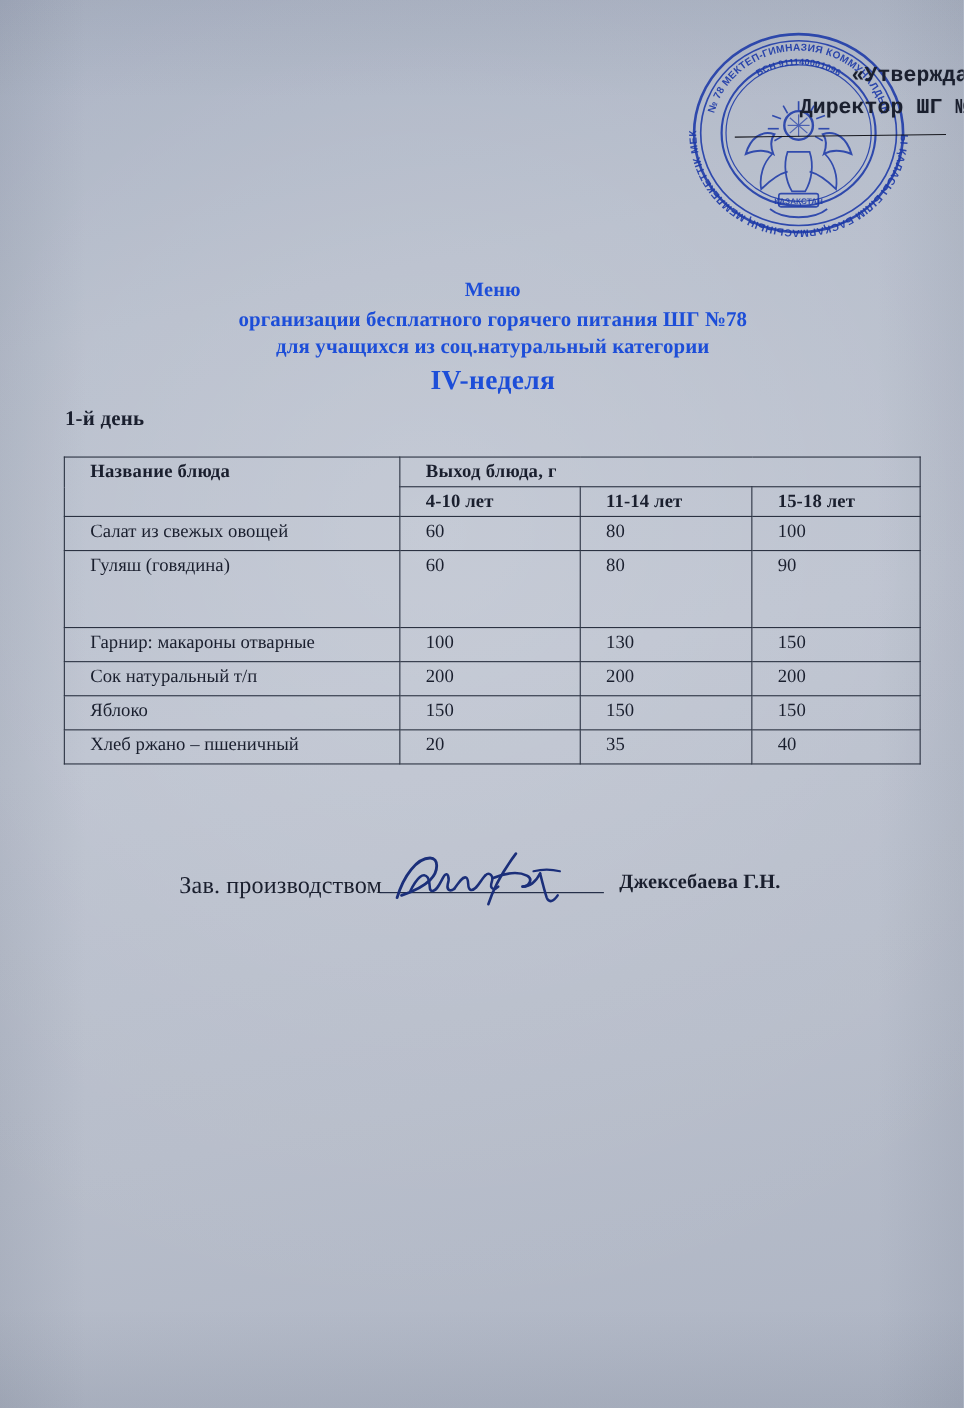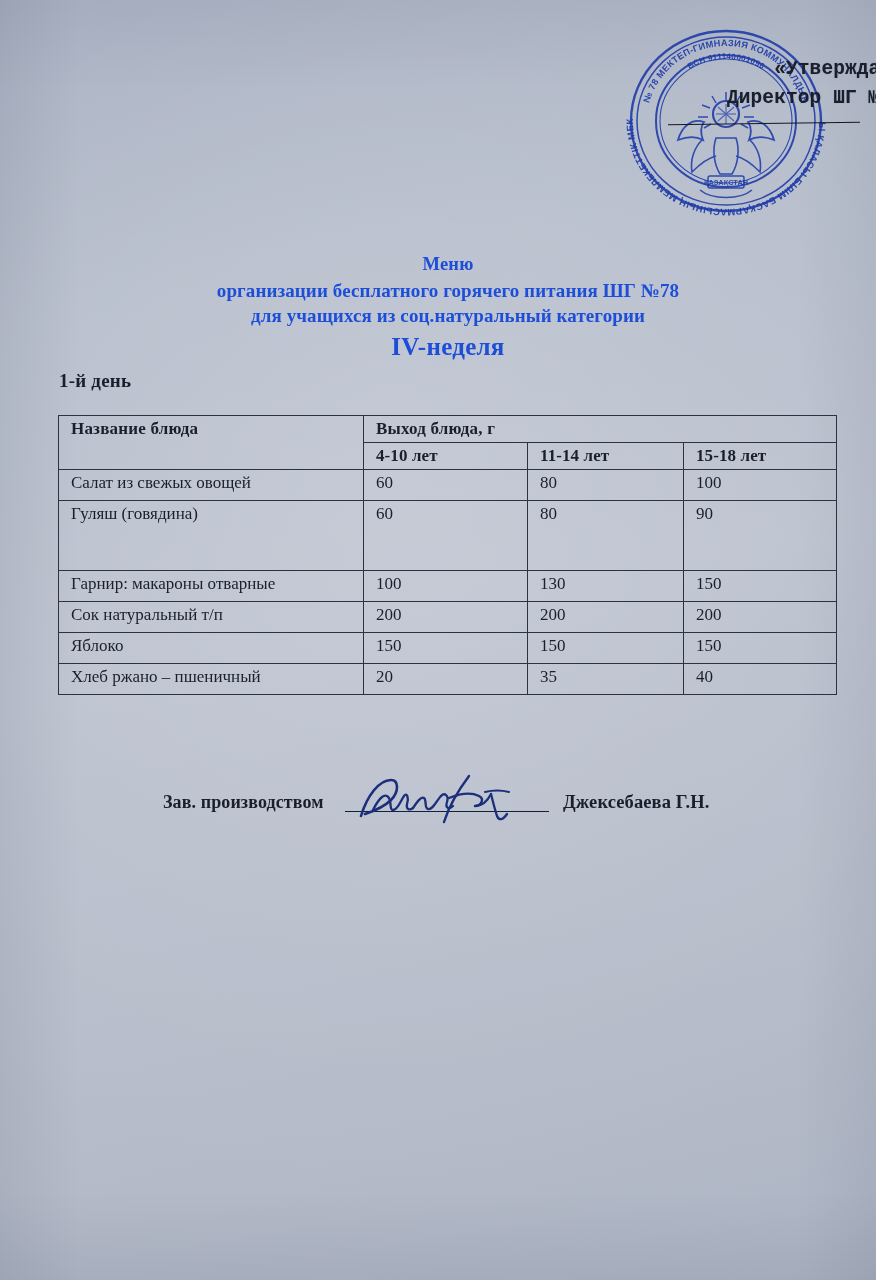--- a/index.html
+++ b/index.html
@@ -112,21 +112,21 @@
     table-layout: fixed;
     background: transparent;
   }
   table.menu col.c-name { width: 305px; }
   table.menu col.c-a    { width: 164px; }
   table.menu col.c-b    { width: 156px; }
   table.menu col.c-c    { width: 153px; }
 
   table.menu th, table.menu td {
     border: 1.4px solid #2b3242;
-    padding: 3px 12px;
+    padding: 3px 23px;
     vertical-align: top;
     font-size: 17px;
     color: #1a1f2e;
     background: transparent;
   }
   table.menu th {
     font-weight: bold;
     text-align: left;
   }
   th.h-name {
@@ -168,22 +168,22 @@
     position: absolute;
     left: 163px;
     top: 786px;
     width: 660px;
     height: 44px;
   }
   .footer .f-label {
     position: absolute;
     left: 0;
     top: 6px;
-    font-size: 18px;
-    font-weight: bold;
+    font-size: 22px;
+    font-weight: normal;
     letter-spacing: 0.1px;
   }
   .footer .sig-area {
     position: absolute;
     left: 182px;
     top: -14px;
     width: 208px;
     height: 54px;
   }
   .footer .sig-area svg { display: block; width: 100%; height: 100%; }

